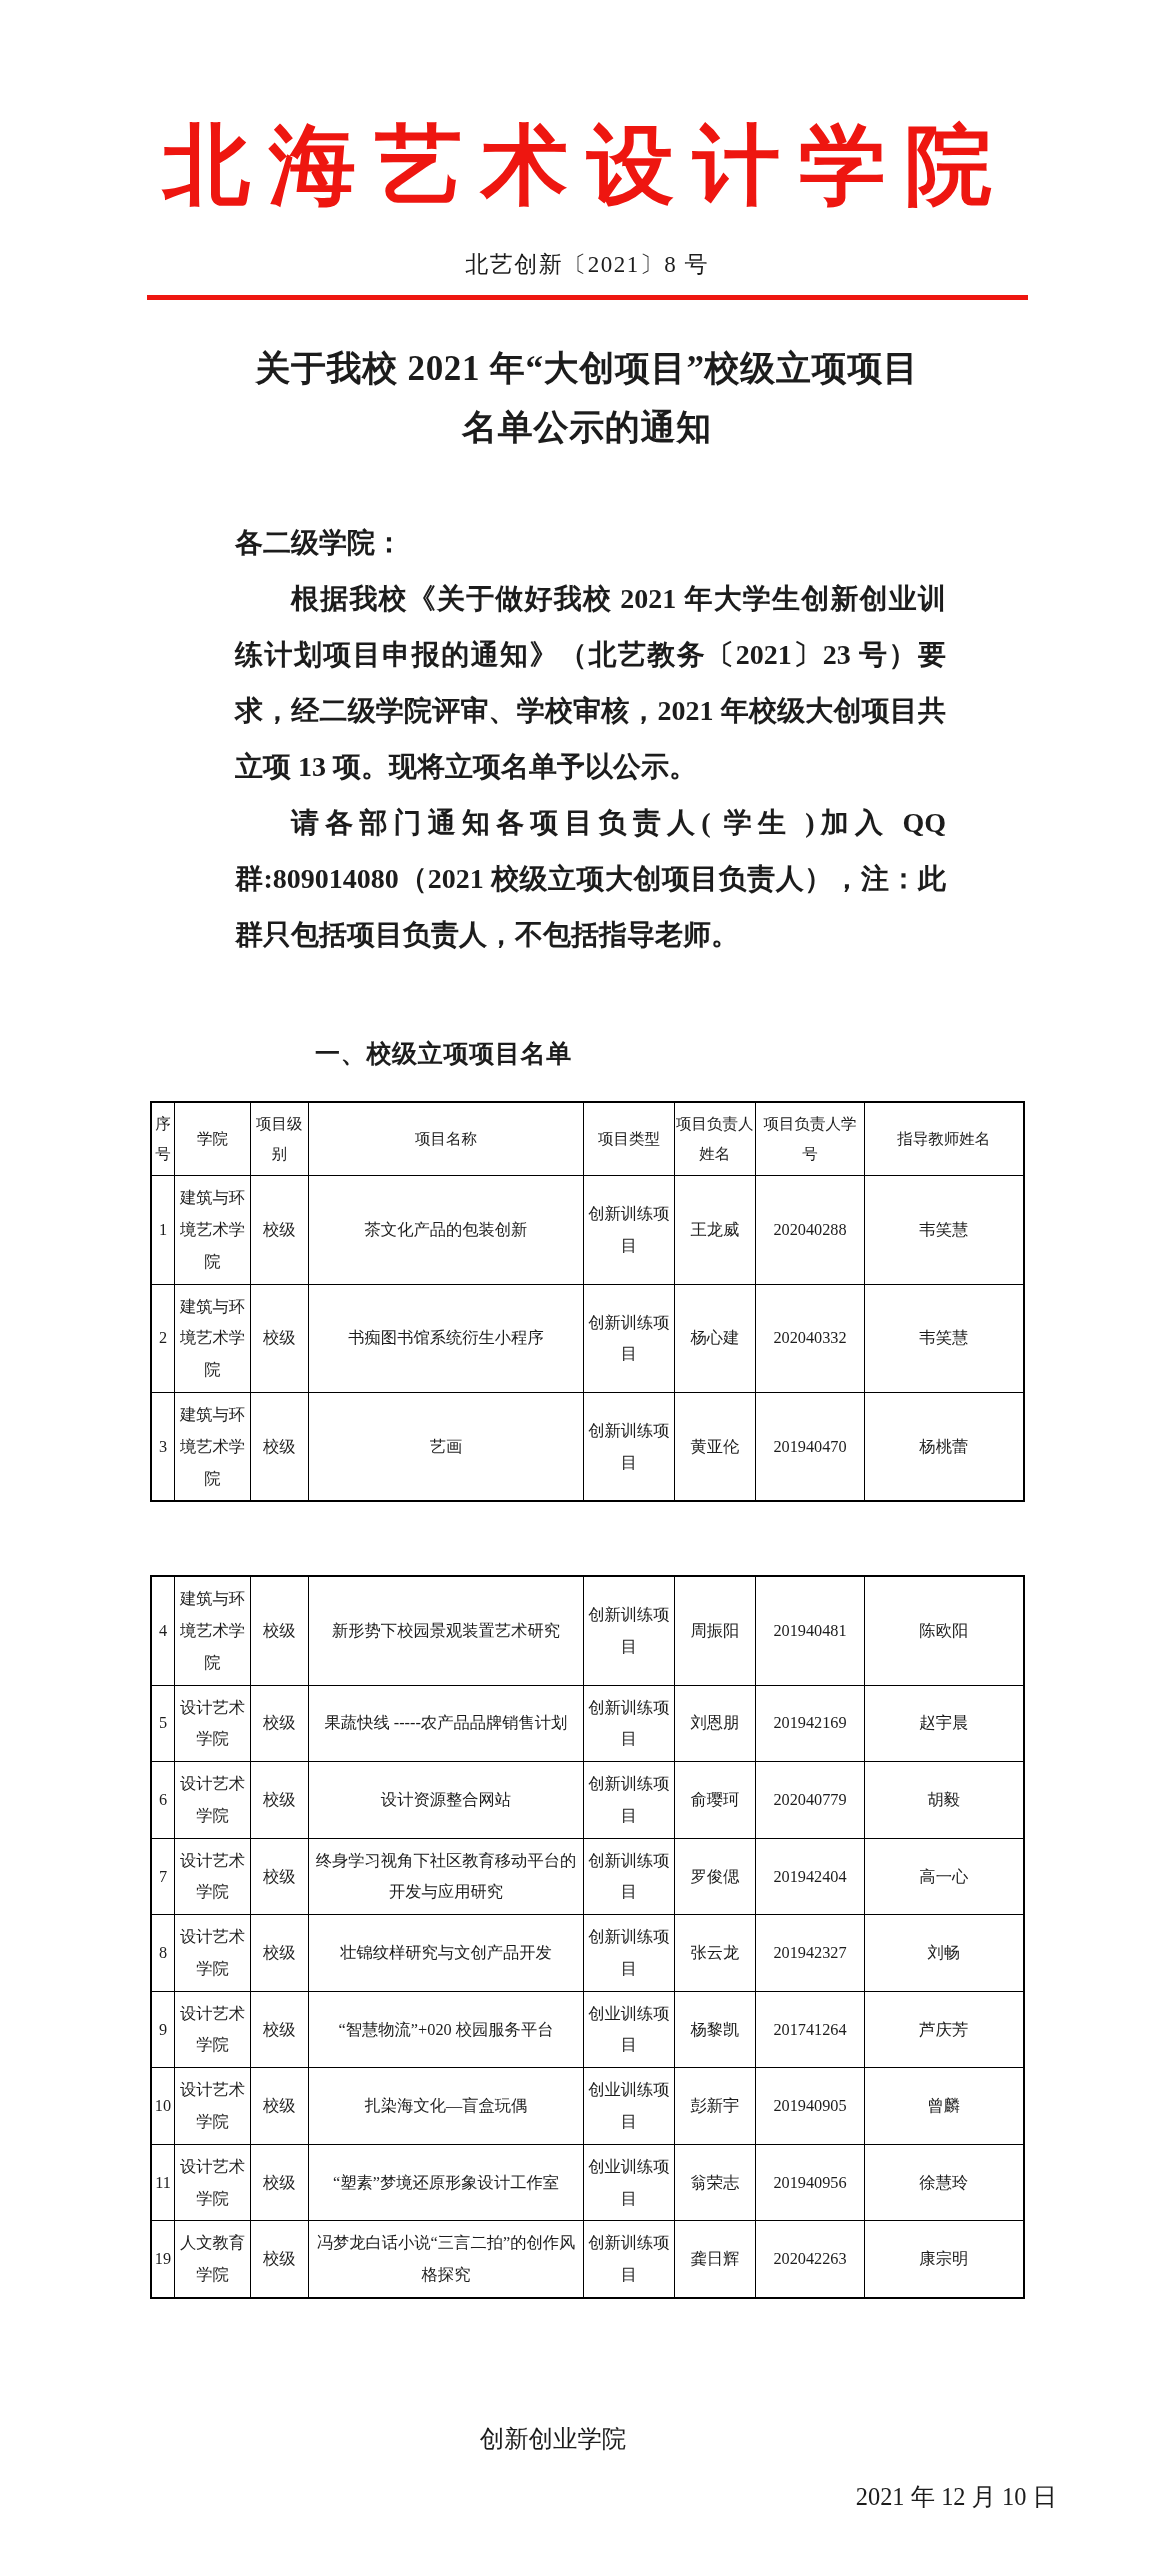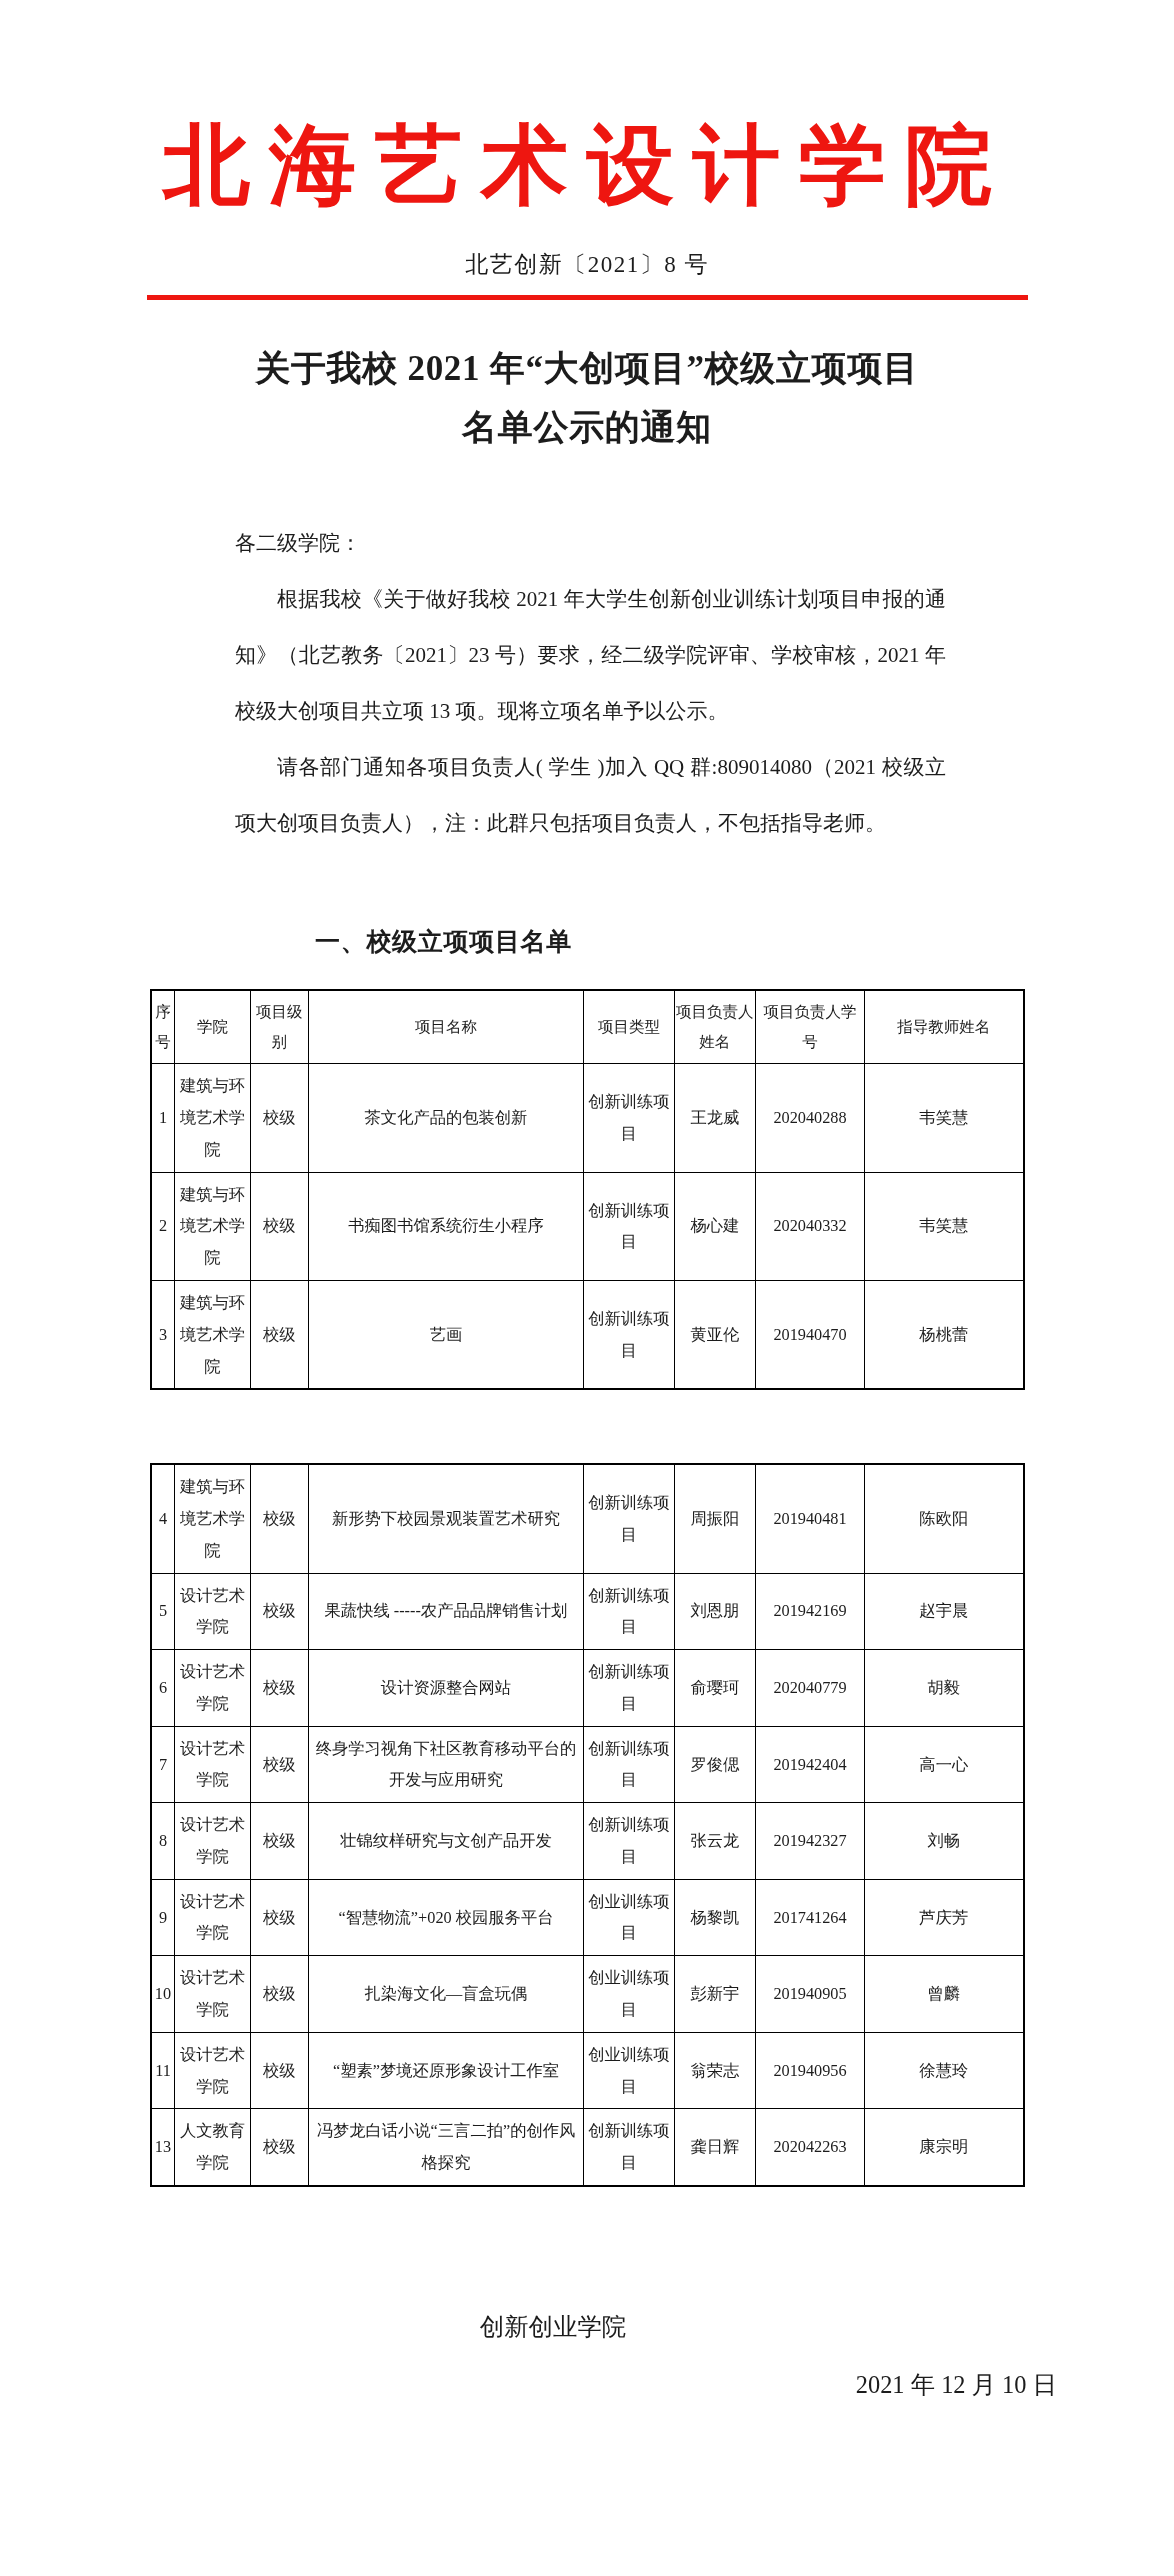--- a/index.html
+++ b/index.html
@@ -49,23 +49,24 @@
     text-align: center;
     font-size: 35px;
     font-weight: bold;
     line-height: 59px;
     letter-spacing: 0.7px;
   }
 
   
   .body-text {
     margin: 58px 145px 0 152px;
-    font-size: 21px;
+    font-size: 28px;
     line-height: 56px;
     text-align: justify;
+    font-weight: bold;
   }
   .body-text p.indent { text-indent: 2em; }
 
   
   .section-heading {
     margin: 74px 0 0 232px;
     font-size: 25px;
     font-weight: bold;
     letter-spacing: 0.7px;
   }
@@ -283,21 +284,21 @@
           <td>11</td>
           <td>设计艺术学院</td>
           <td>校级</td>
           <td>“塑素”梦境还原形象设计工作室</td>
           <td>创业训练项目</td>
           <td>翁荣志</td>
           <td>201940956</td>
           <td>徐慧玲</td>
         </tr>
         <tr>
-          <td>13</td>
+          <td>19</td>
           <td>人文教育学院</td>
           <td>校级</td>
           <td>冯梦龙白话小说“三言二拍”的创作风格探究</td>
           <td>创新训练项目</td>
           <td>龚日辉</td>
           <td>202042263</td>
           <td>康宗明</td>
         </tr>
       </tbody>
   </table>

